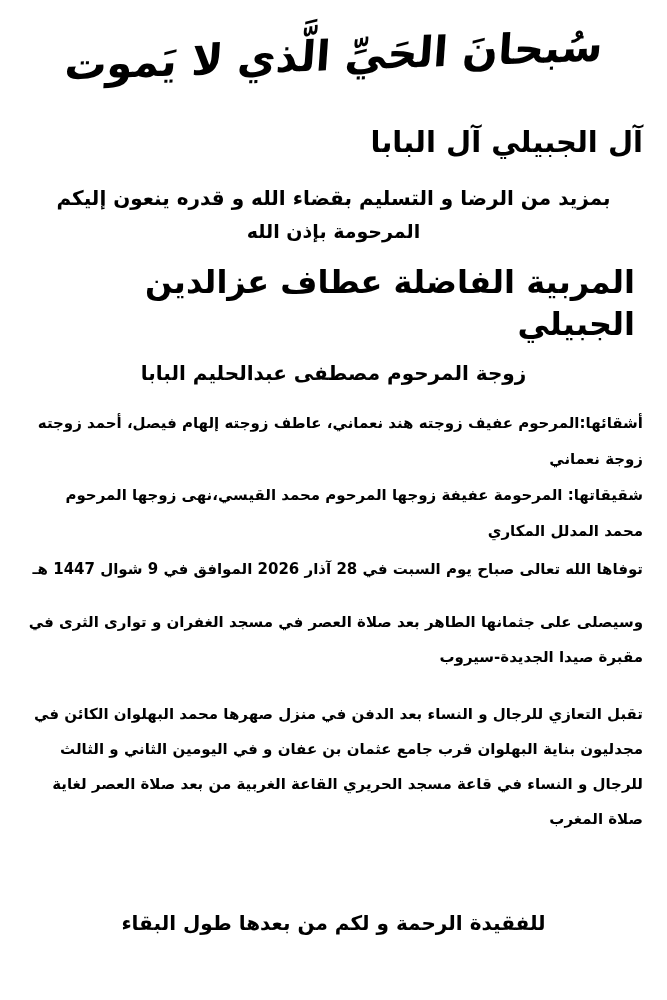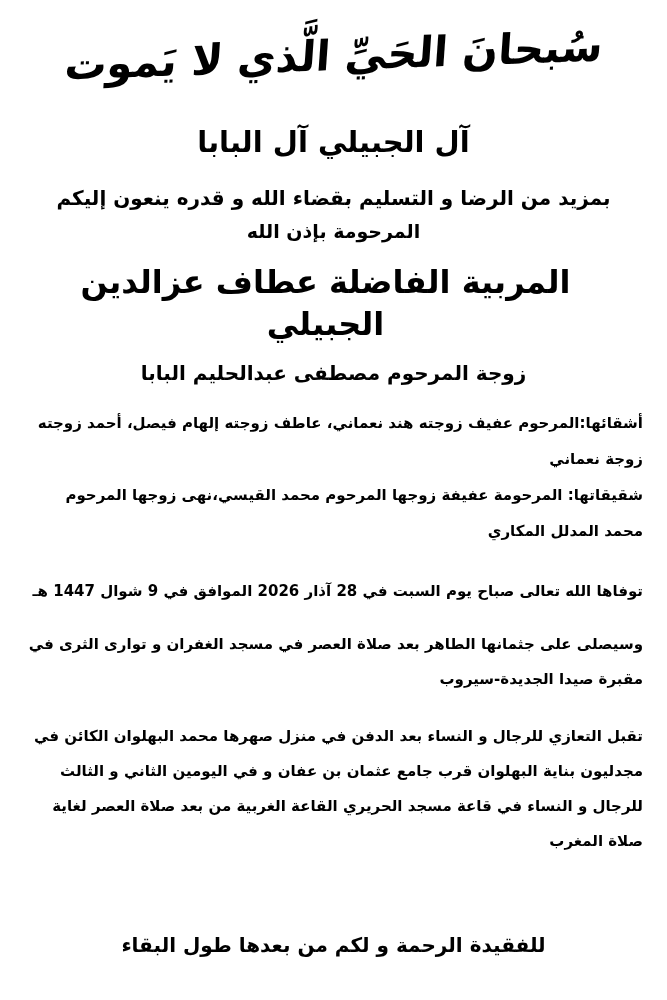--- a/index.html
+++ b/index.html
@@ -27,40 +27,38 @@
     font-size: 42px;
     font-weight: bold;
     line-height: 100px;
     height: 106px;
     transform: rotate(-2deg) skewX(-6deg);
     letter-spacing: -1px;
     white-space: nowrap;
   }
   .families-title {
     margin: 12px 0 0 0;
-    text-align: center;
     font-size: 29px;
     font-weight: bold;
     line-height: 1.25;
   }
   .announce-line {
     margin-top: 26px;
     text-align: center;
     font-size: 20px;
     font-weight: bold;
   }
   .deceased-intro {
     margin-top: 10px;
     text-align: center;
     font-size: 19px;
     font-weight: bold;
   }
   .deceased-name {
-    margin: 20px 16px 0 0;
-    text-align: center;
+    margin: 20px 8px 0 0;
     font-size: 32px;
     font-weight: bold;
     line-height: 1.3;
   }
   .spouse-line {
     margin-top: 16px;
     text-align: center;
     font-size: 20px;
     font-weight: bold;
   }
@@ -72,21 +70,21 @@
   }
   .family-list .line {
     line-height: 36px;
   }
   .para {
     font-size: 15px;
     font-weight: bold;
     text-align: right;
     line-height: 35px;
   }
-  .death-line { margin-top: 25px; }
+  .death-line { margin-top: 3px; }
   .funeral-line { margin-top: 18px; }
   .condolences-line { margin-top: 22px; }
   .footer-mercy {
     margin-top: 74px;
     text-align: center;
     font-size: 20px;
     font-weight: bold;
   }
 </style>
 </head>

